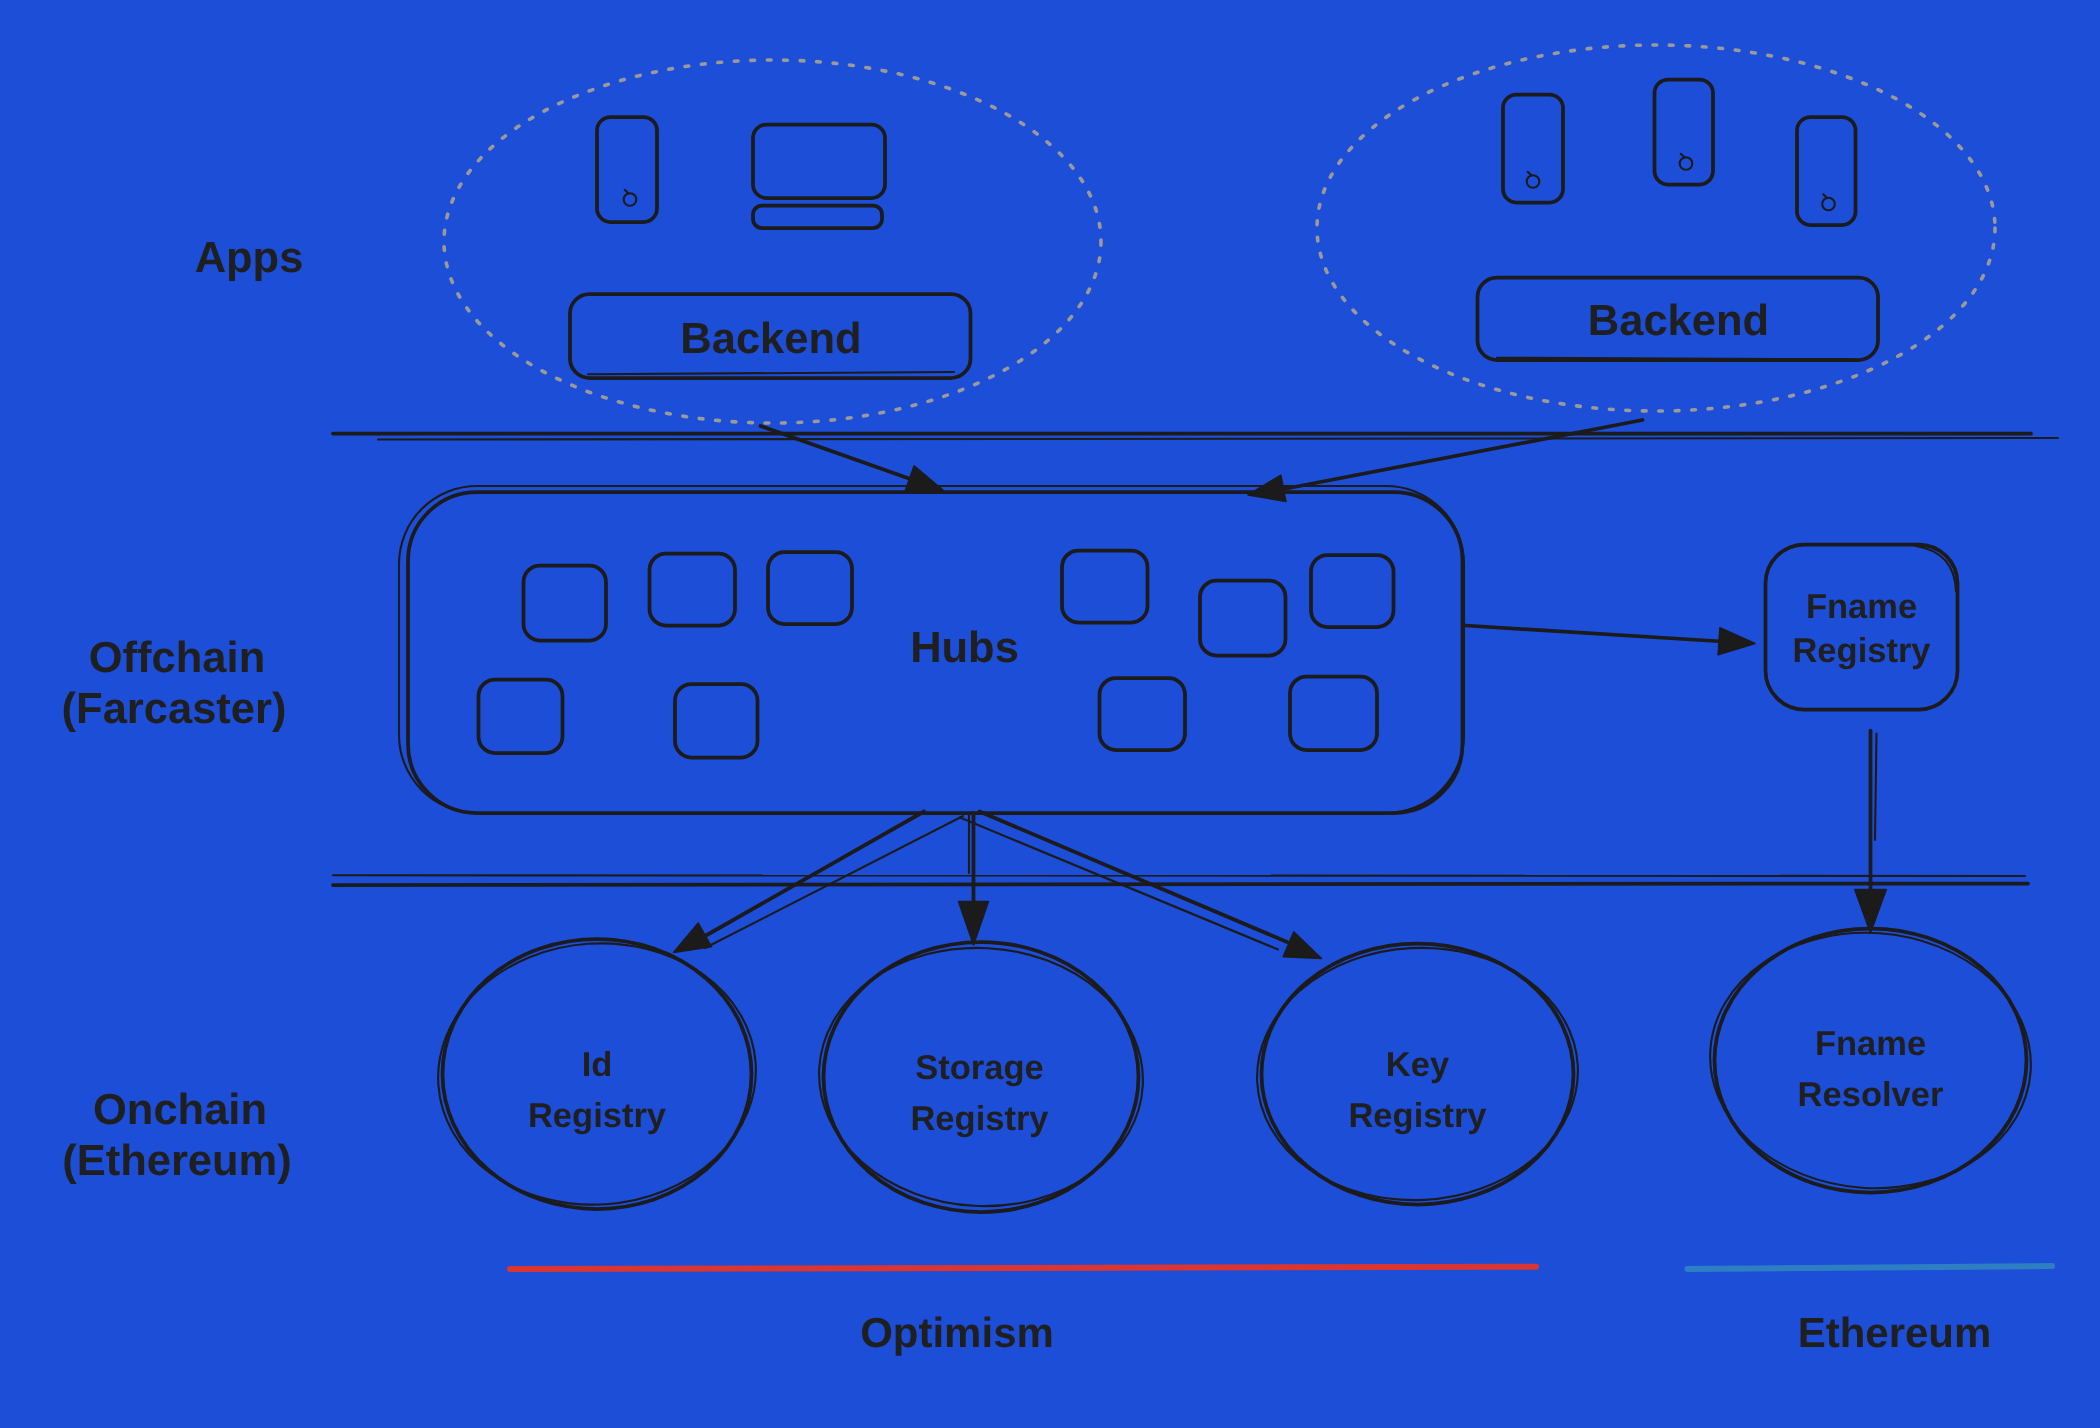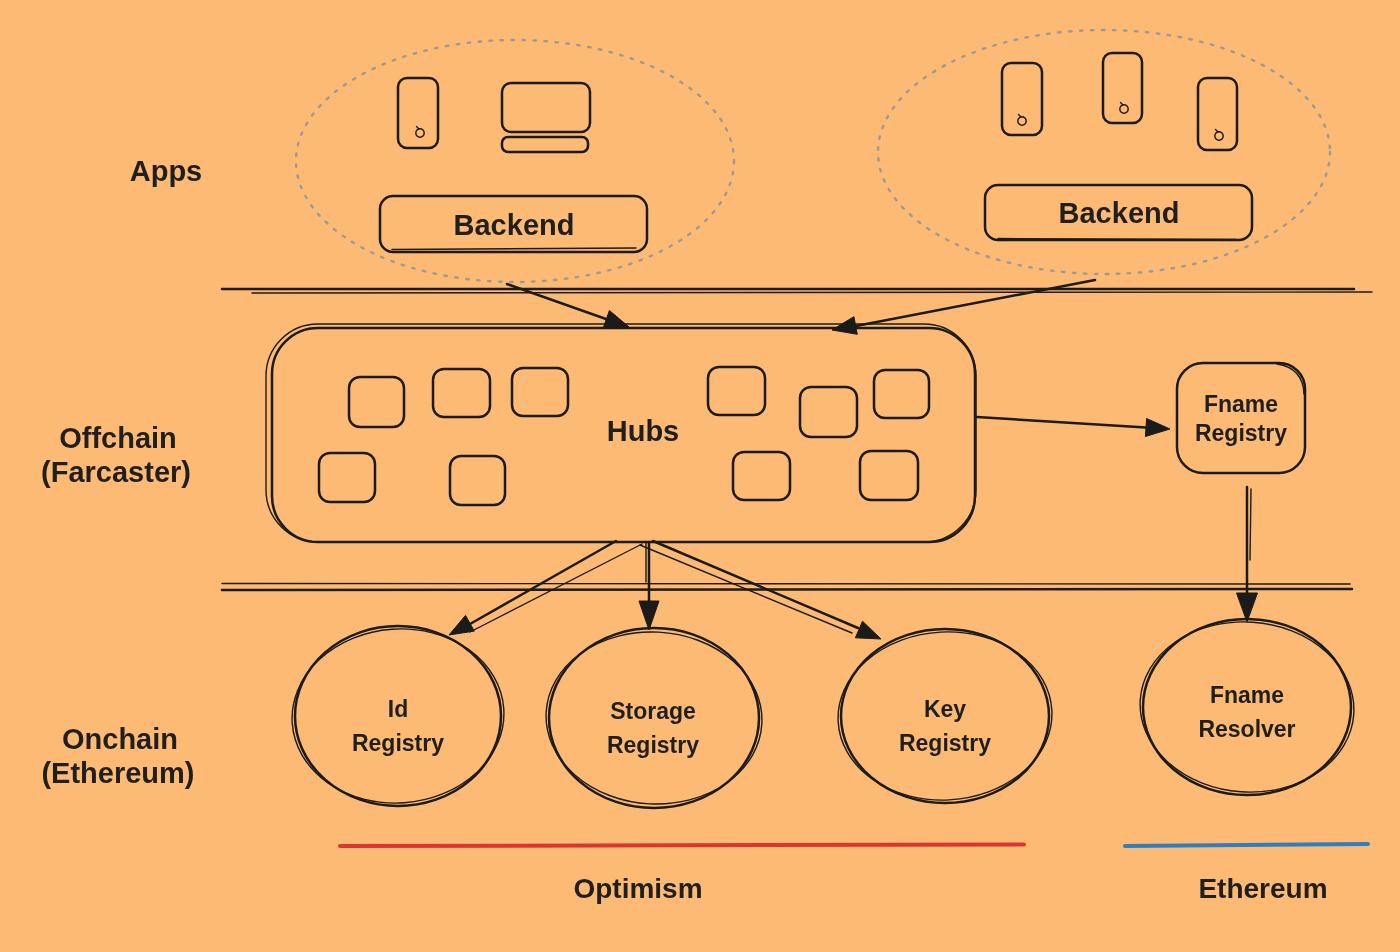--- a/index.html
+++ b/index.html
@@ -1,16 +1,16 @@
 <!DOCTYPE html>
 <html><head>
 <meta charset="utf-8">
 <style>
   html,body{margin:0;padding:0;background:#ffffff;}
-  .stage{width:1400px;height:952px;position:relative;background:#fdba74;overflow:hidden;}
+  .stage{width:1400px;height:952px;position:relative;background:#1d4ed8;overflow:hidden;}
   svg{display:block;}
   .ink{stroke:#1b1b1b;fill:none;stroke-width:2.5;stroke-linecap:round;stroke-linejoin:round;}
   .ink-thin{stroke:#1b1b1b;fill:none;stroke-width:1.4;stroke-linecap:round;}
   .ink-fill{fill:#1b1b1b;stroke:#1b1b1b;stroke-width:1;stroke-linejoin:round;}
   .dotted{stroke:#9a9a9a;fill:none;stroke-width:2.4;stroke-dasharray:2.5 8.5;stroke-linecap:round;}
   .chain-line{fill:none;stroke-width:4;stroke-linecap:round;}
   text{font-family:"Liberation Sans","DejaVu Sans",sans-serif;font-weight:bold;fill:#1f1f1f;}
   .t-layer{font-size:29px;}
   .t-node{font-size:23px;}
   .t-big{font-size:29px;}

